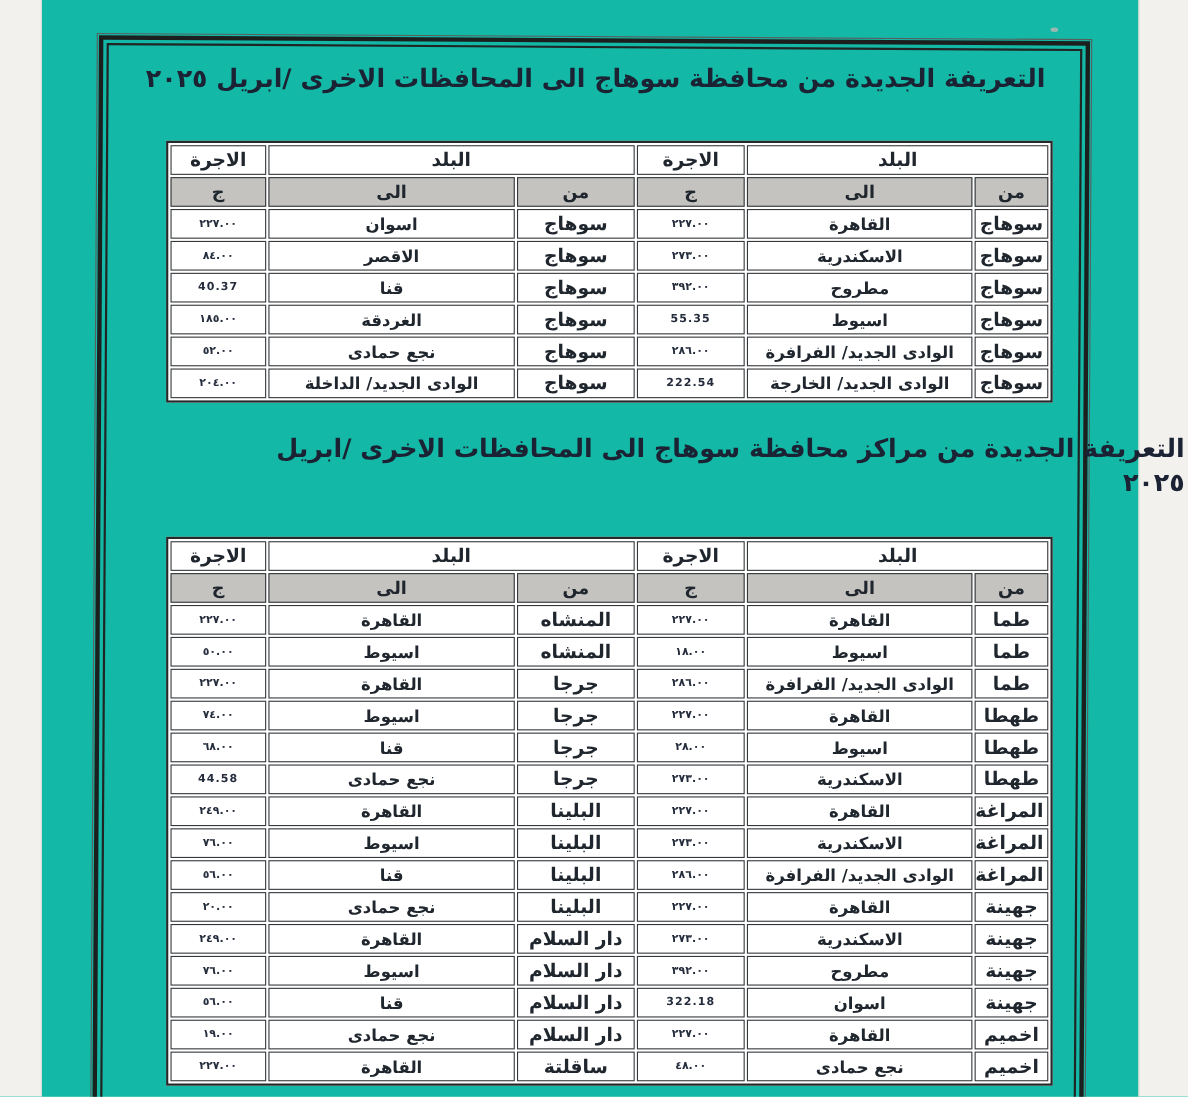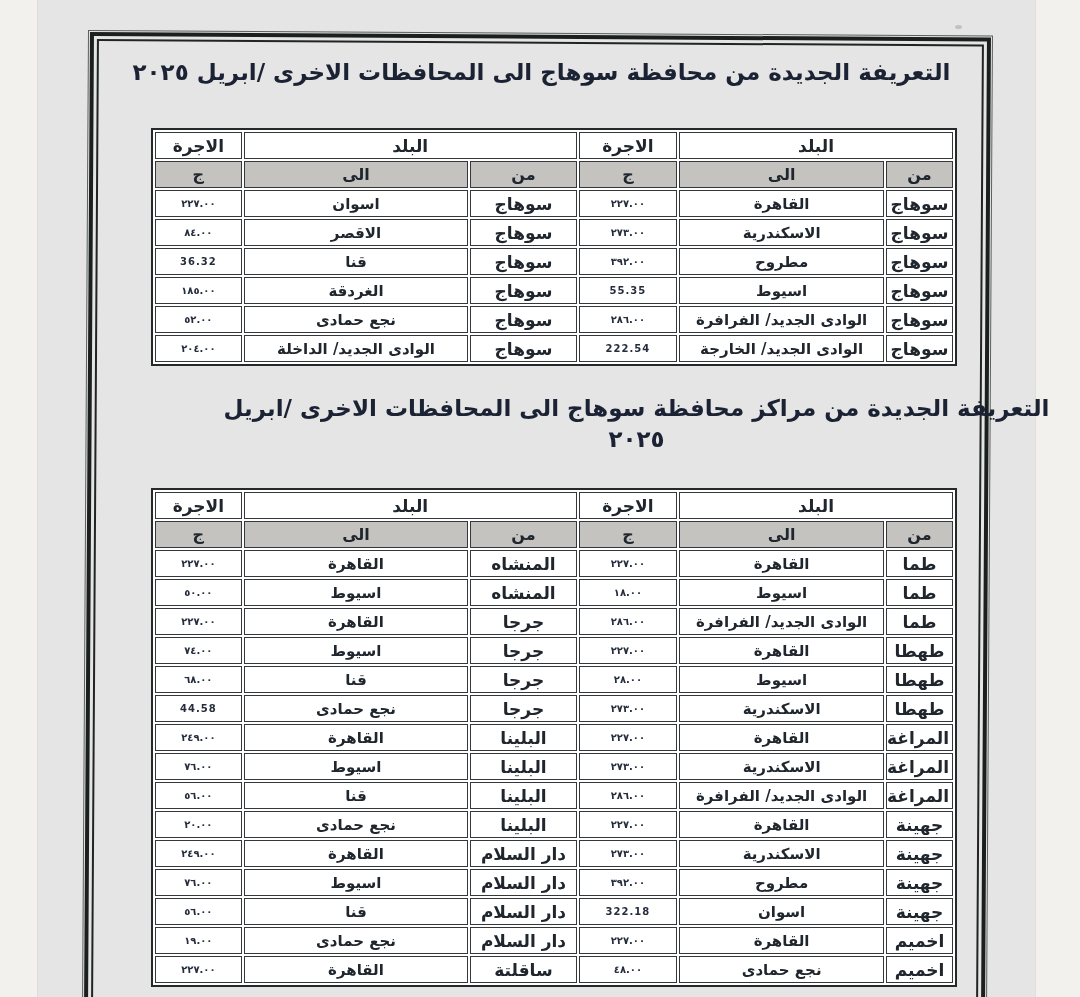--- a/index.html
+++ b/index.html
@@ -3,21 +3,21 @@
 <meta charset="utf-8">
 <style>
   html,body{margin:0;padding:0;}
   body{
     font-family:"DejaVu Sans", sans-serif;
     background:#ffffff;
   }
   .page{
     position:relative;
     width:1080px;height:997px;
-    background:#e5e5e5;
+    background:#14b8a6;
     overflow:hidden;
     direction:rtl;
   }
   
   .edge-strip{position:absolute;top:0;height:100%;background:#f2f1ee;}
   .edge-strip.left{left:0;width:37px;border-right:1px solid #dddcd8;}
   .edge-strip.right{right:0;width:44px;border-left:1px solid #e0dfdb;}
   
   .frame{
     position:absolute;left:88px;top:30px;width:905px;height:1000px;
@@ -46,21 +46,21 @@
   }
   .doc-title{
     font-weight:bold;
     font-size:23px;
     color:#1b2233;
     text-align:center;
     line-height:1.35;
     margin:0;
   }
   .doc-title.t1{margin-top:17px;}
-  .doc-title.t2{margin-top:27px;position:relative;left:95px;}
+  .doc-title.t2{margin-top:27px;position:relative;left:95px;text-align:right;}
   
   table.fare-table{
     width:806px;
     margin:0 25px 0 0;
     border-collapse:separate;
     border-spacing:2px;
     border:2px solid #25292a;
     background:#ffffff;
     table-layout:fixed;
     direction:rtl;
@@ -157,21 +157,21 @@
             <td class="c3">سوهاج</td>
             <td class="c4">الاقصر</td>
             <td class="c5">٨٤.٠٠</td>
           </tr>
           <tr>
             <td class="c0">سوهاج</td>
             <td class="c1">مطروح</td>
             <td class="c2">٣٩٢.٠٠</td>
             <td class="c3">سوهاج</td>
             <td class="c4">قنا</td>
-            <td class="c5">36.32</td>
+            <td class="c5">40.37</td>
           </tr>
           <tr>
             <td class="c0">سوهاج</td>
             <td class="c1">اسيوط</td>
             <td class="c2">55.35</td>
             <td class="c3">سوهاج</td>
             <td class="c4">الغردقة</td>
             <td class="c5">١٨٥.٠٠</td>
           </tr>
           <tr>

